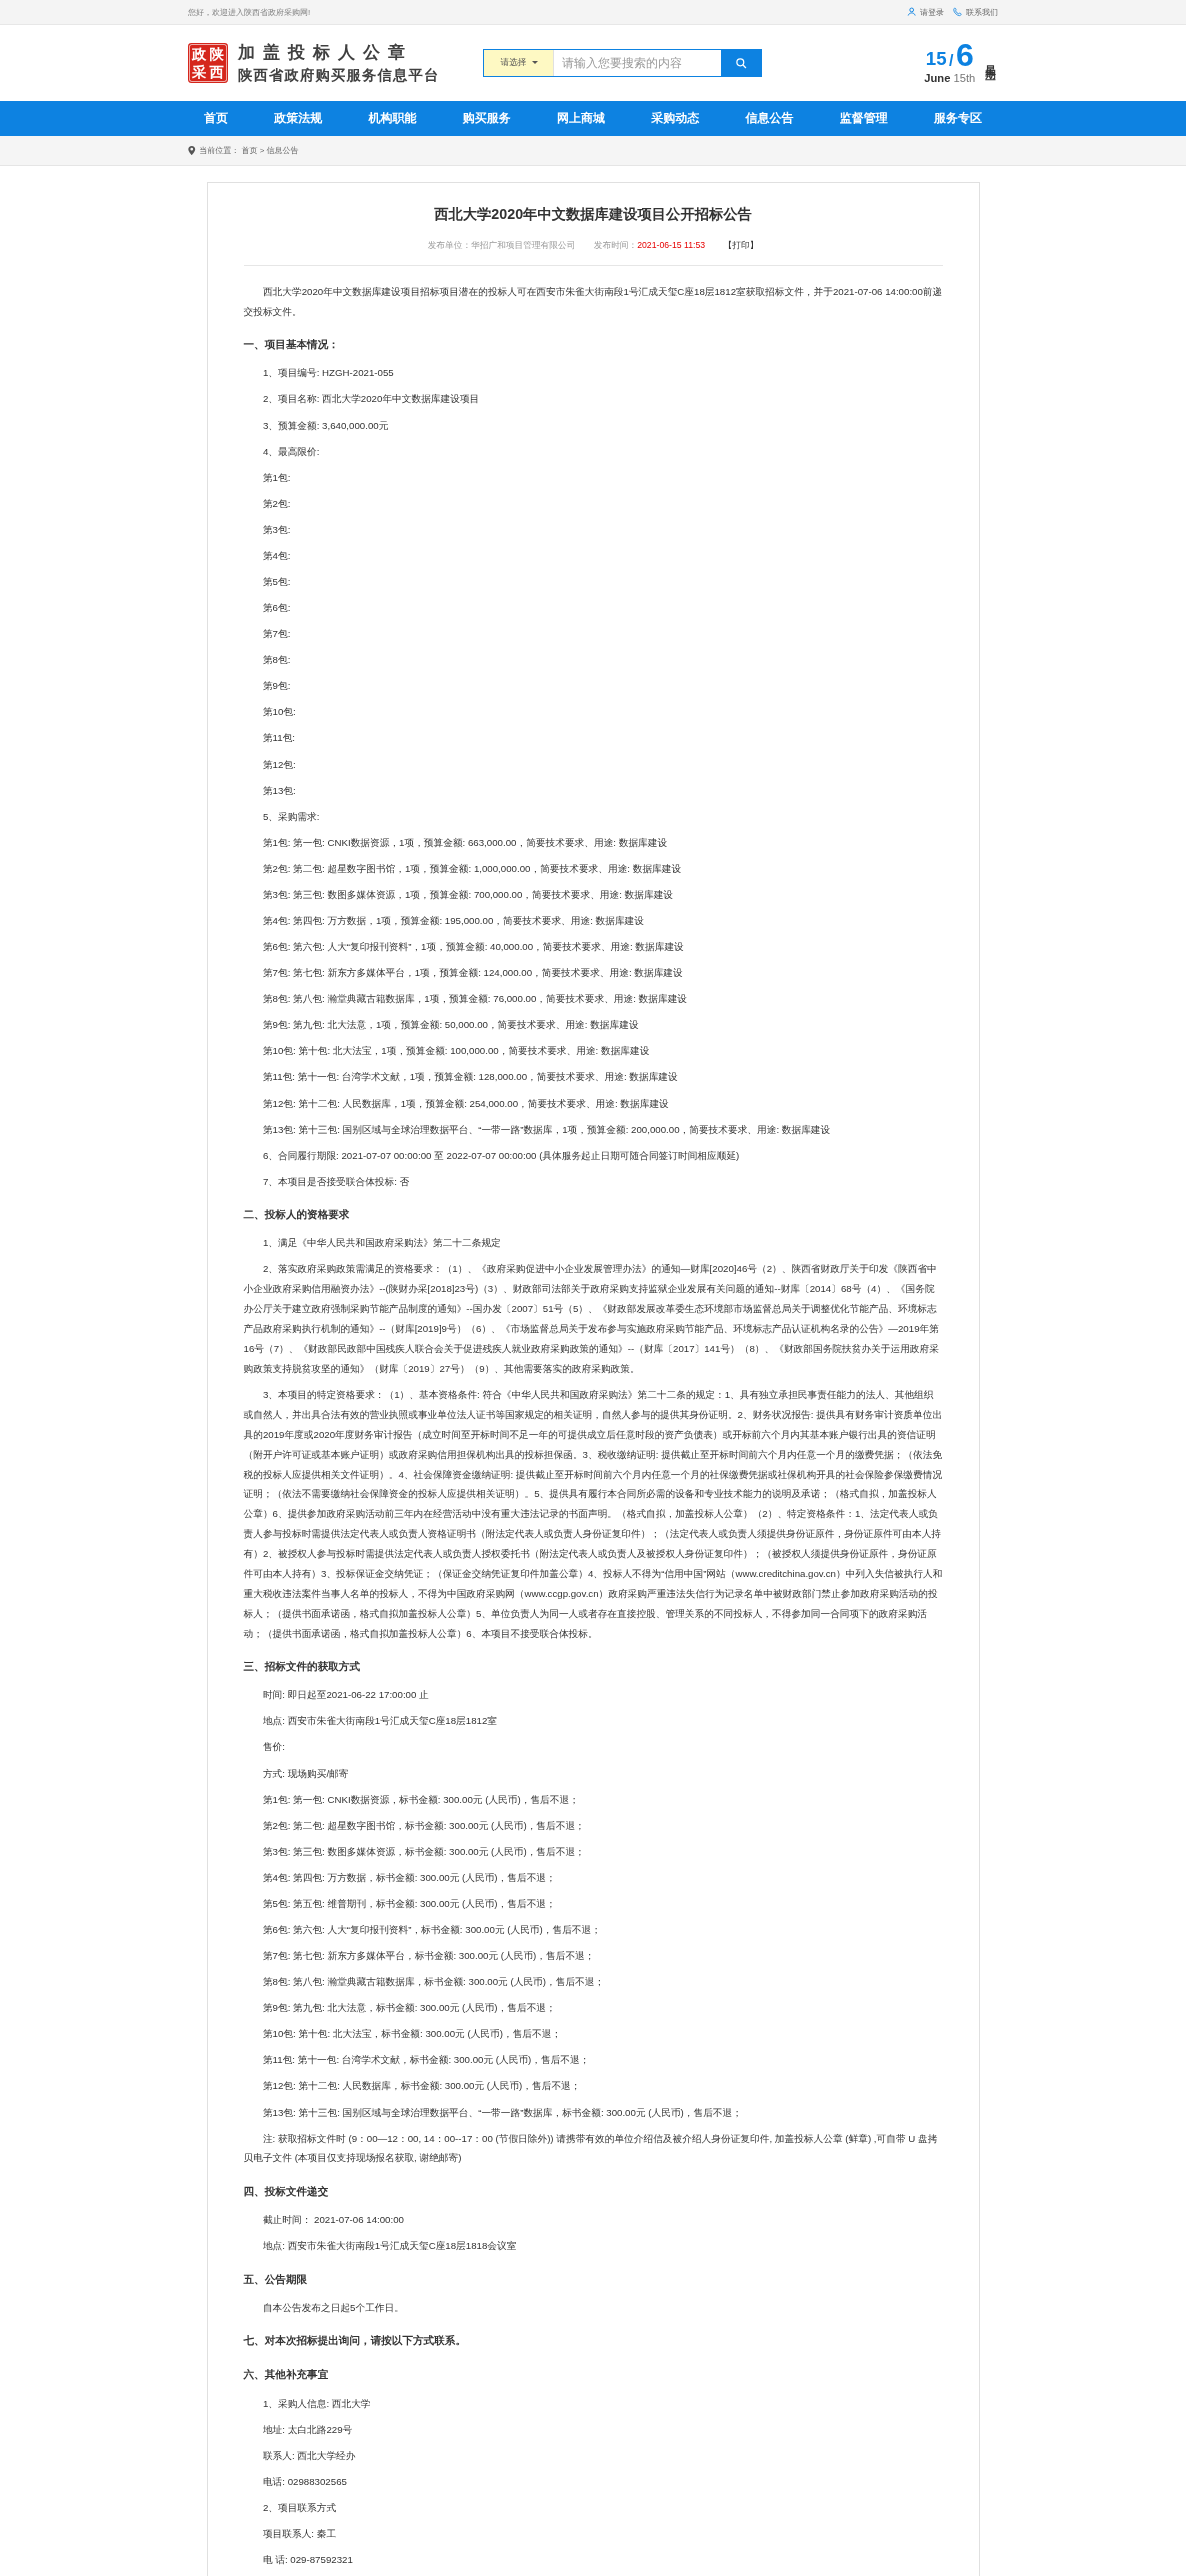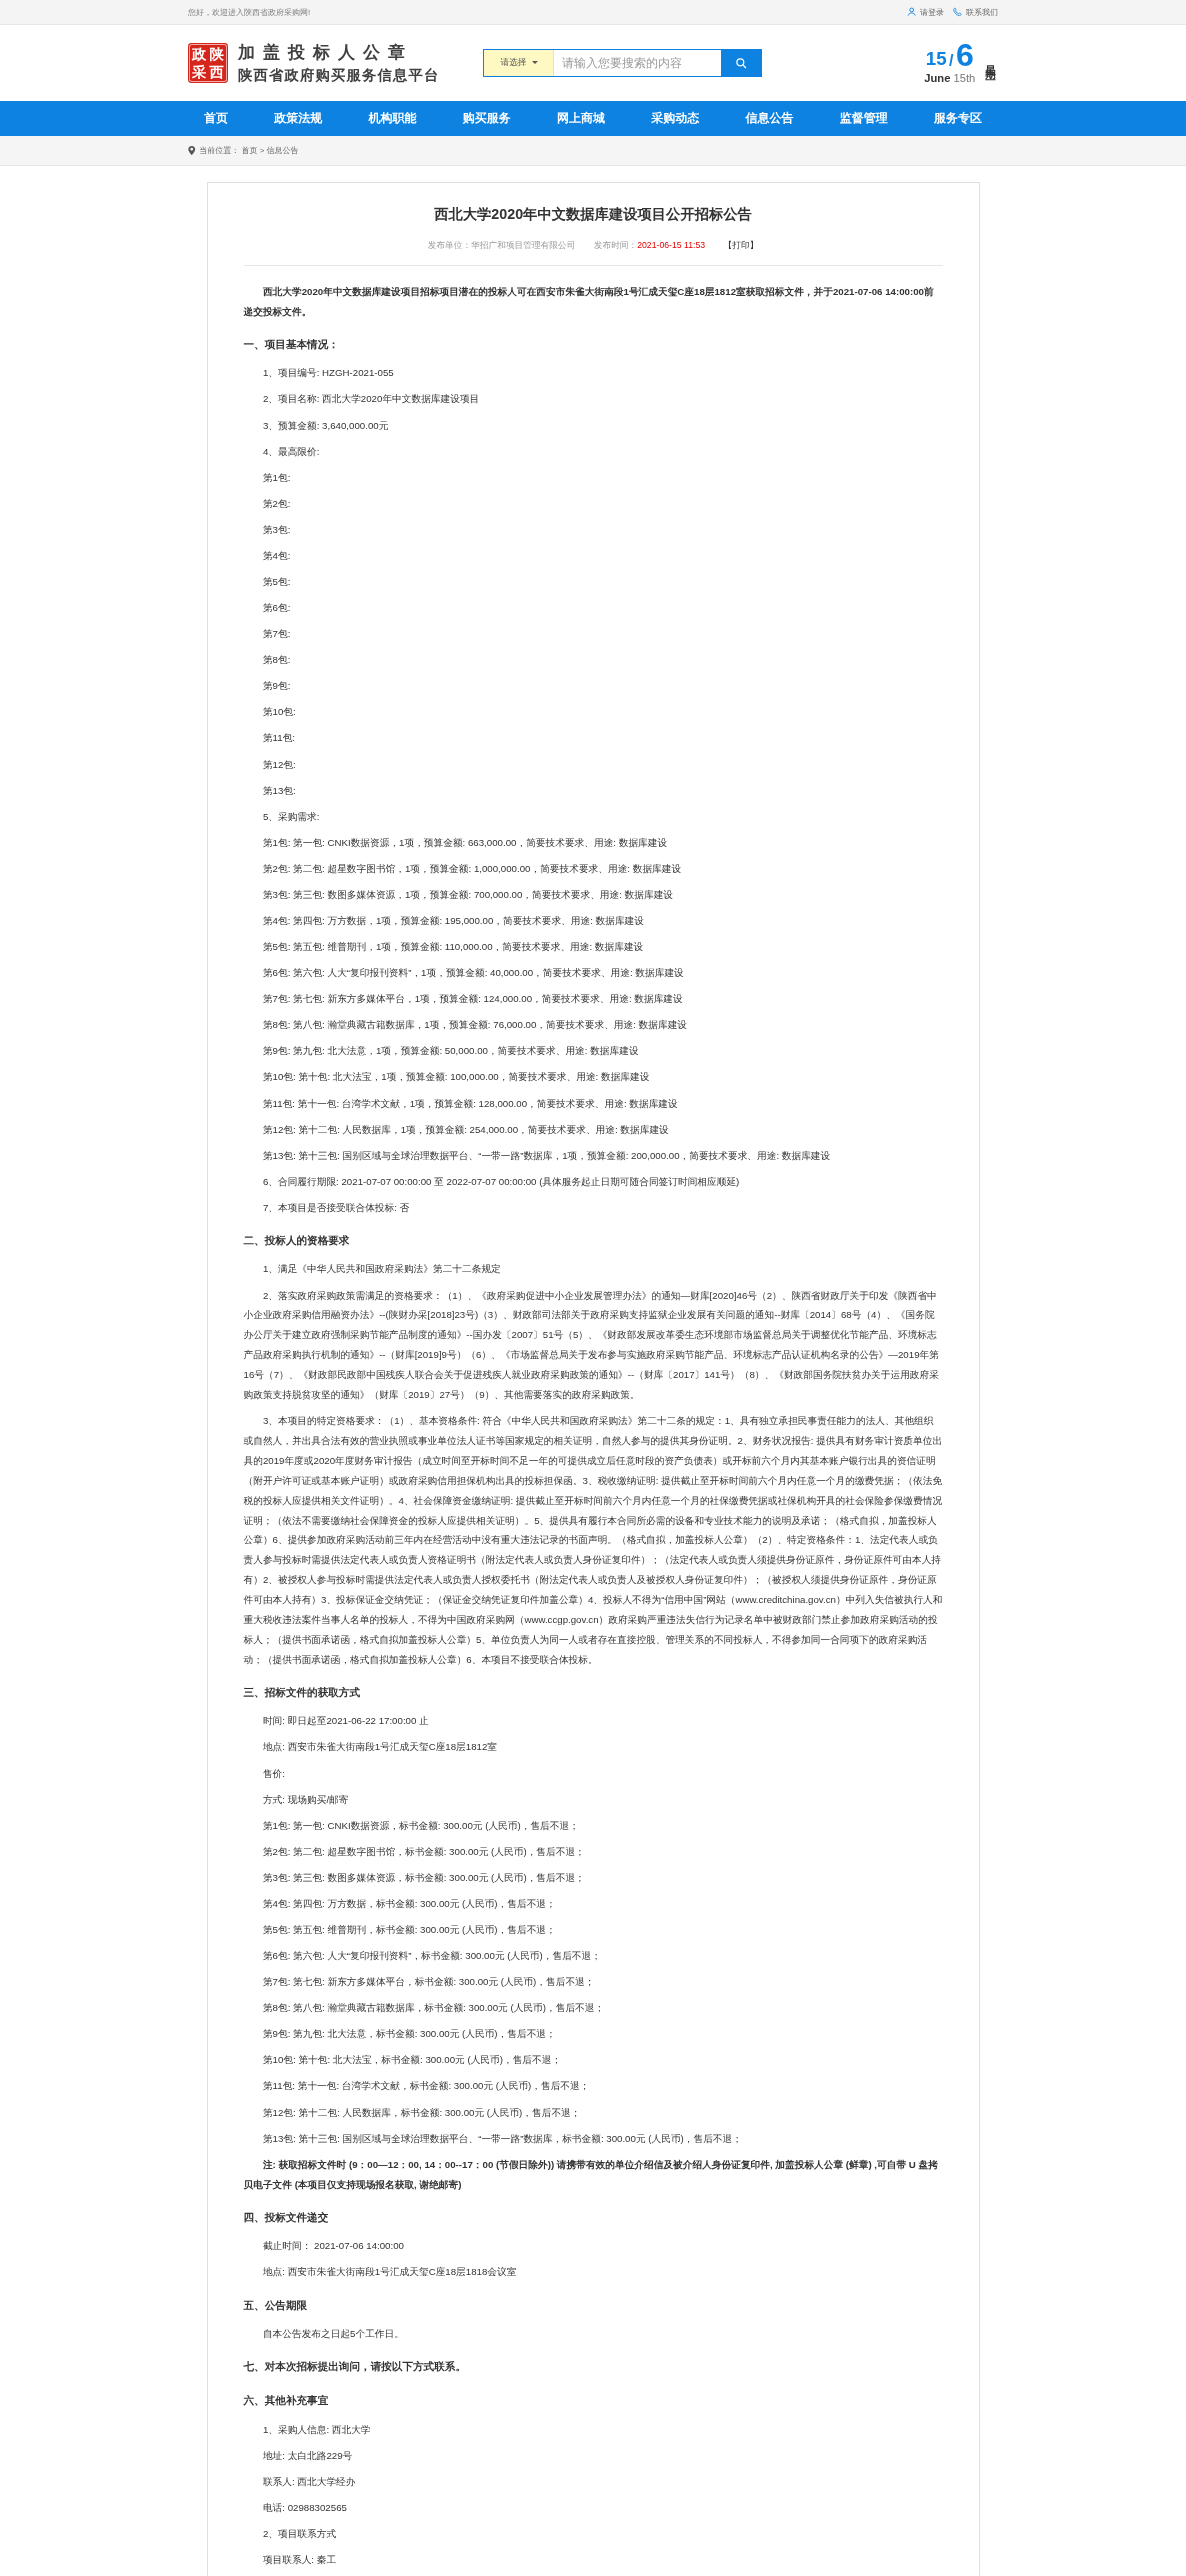--- a/index.html
+++ b/index.html
@@ -55,21 +55,21 @@
   .art-title { text-align:center; font-size:14.3px; font-weight:700; color:#333; margin-top:3.7px; }
   .art-meta { text-align:center; margin-top:16px; font-size:8.7px; color:#9a9a9a; }
   .art-meta .sp { display:inline-block; width:16px; }
   .art-meta .time { color:#e60000; }
   .art-meta .print { color:#333; cursor:pointer; }
   .meta-divider { border-bottom:0.6px solid #e6e6e6; margin-top:12.5px; }
 
   .art-body { margin-top:16px; }
   .blk { font-size:9.7px; line-height:2.05; margin:6.2px 0; text-indent:2em; color:#333; }
   .blk.h { font-size:10.6px; font-weight:700; text-indent:0; margin:12.5px 0 7.5px; }
-  .blk.intro, .blk.bold { font-weight:700; }
+  .blk.intro, .blk.bold { font-weight:400; }
 </style>
 </head>
 <body>
 
 <div class="topbar">
   <div class="container">
     <span>您好，欢迎进入陕西省政府采购网!</span>
     <div class="topbar-right">
       <span class="toplink">
         <svg width="9.4" height="9.4" viewBox="0 0 16 16">
@@ -187,21 +187,20 @@
       <p class="blk">第9包:</p>
       <p class="blk">第10包:</p>
       <p class="blk">第11包:</p>
       <p class="blk">第12包:</p>
       <p class="blk">第13包:</p>
       <p class="blk">5、采购需求:</p>
       <p class="blk">第1包: 第一包: CNKI数据资源，1项，预算金额: 663,000.00，简要技术要求、用途: 数据库建设</p>
       <p class="blk">第2包: 第二包: 超星数字图书馆，1项，预算金额: 1,000,000.00，简要技术要求、用途: 数据库建设</p>
       <p class="blk">第3包: 第三包: 数图多媒体资源，1项，预算金额: 700,000.00，简要技术要求、用途: 数据库建设</p>
       <p class="blk">第4包: 第四包: 万方数据，1项，预算金额: 195,000.00，简要技术要求、用途: 数据库建设</p>
-      <p class="blk">第5包: 第五包: 维普期刊，1项，预算金额: 110,000.00，简要技术要求、用途: 数据库建设</p>
       <p class="blk">第6包: 第六包: 人大“复印报刊资料”，1项，预算金额: 40,000.00，简要技术要求、用途: 数据库建设</p>
       <p class="blk">第7包: 第七包: 新东方多媒体平台，1项，预算金额: 124,000.00，简要技术要求、用途: 数据库建设</p>
       <p class="blk">第8包: 第八包: 瀚堂典藏古籍数据库，1项，预算金额: 76,000.00，简要技术要求、用途: 数据库建设</p>
       <p class="blk">第9包: 第九包: 北大法意，1项，预算金额: 50,000.00，简要技术要求、用途: 数据库建设</p>
       <p class="blk">第10包: 第十包: 北大法宝，1项，预算金额: 100,000.00，简要技术要求、用途: 数据库建设</p>
       <p class="blk">第11包: 第十一包: 台湾学术文献，1项，预算金额: 128,000.00，简要技术要求、用途: 数据库建设</p>
       <p class="blk">第12包: 第十二包: 人民数据库，1项，预算金额: 254,000.00，简要技术要求、用途: 数据库建设</p>
       <p class="blk">第13包: 第十三包: 国别区域与全球治理数据平台、“一带一路”数据库，1项，预算金额: 200,000.00，简要技术要求、用途: 数据库建设</p>
       <p class="blk">6、合同履行期限: 2021-07-07 00:00:00 至 2022-07-07 00:00:00 (具体服务起止日期可随合同签订时间相应顺延)</p>
       <p class="blk">7、本项目是否接受联合体投标: 否</p>

